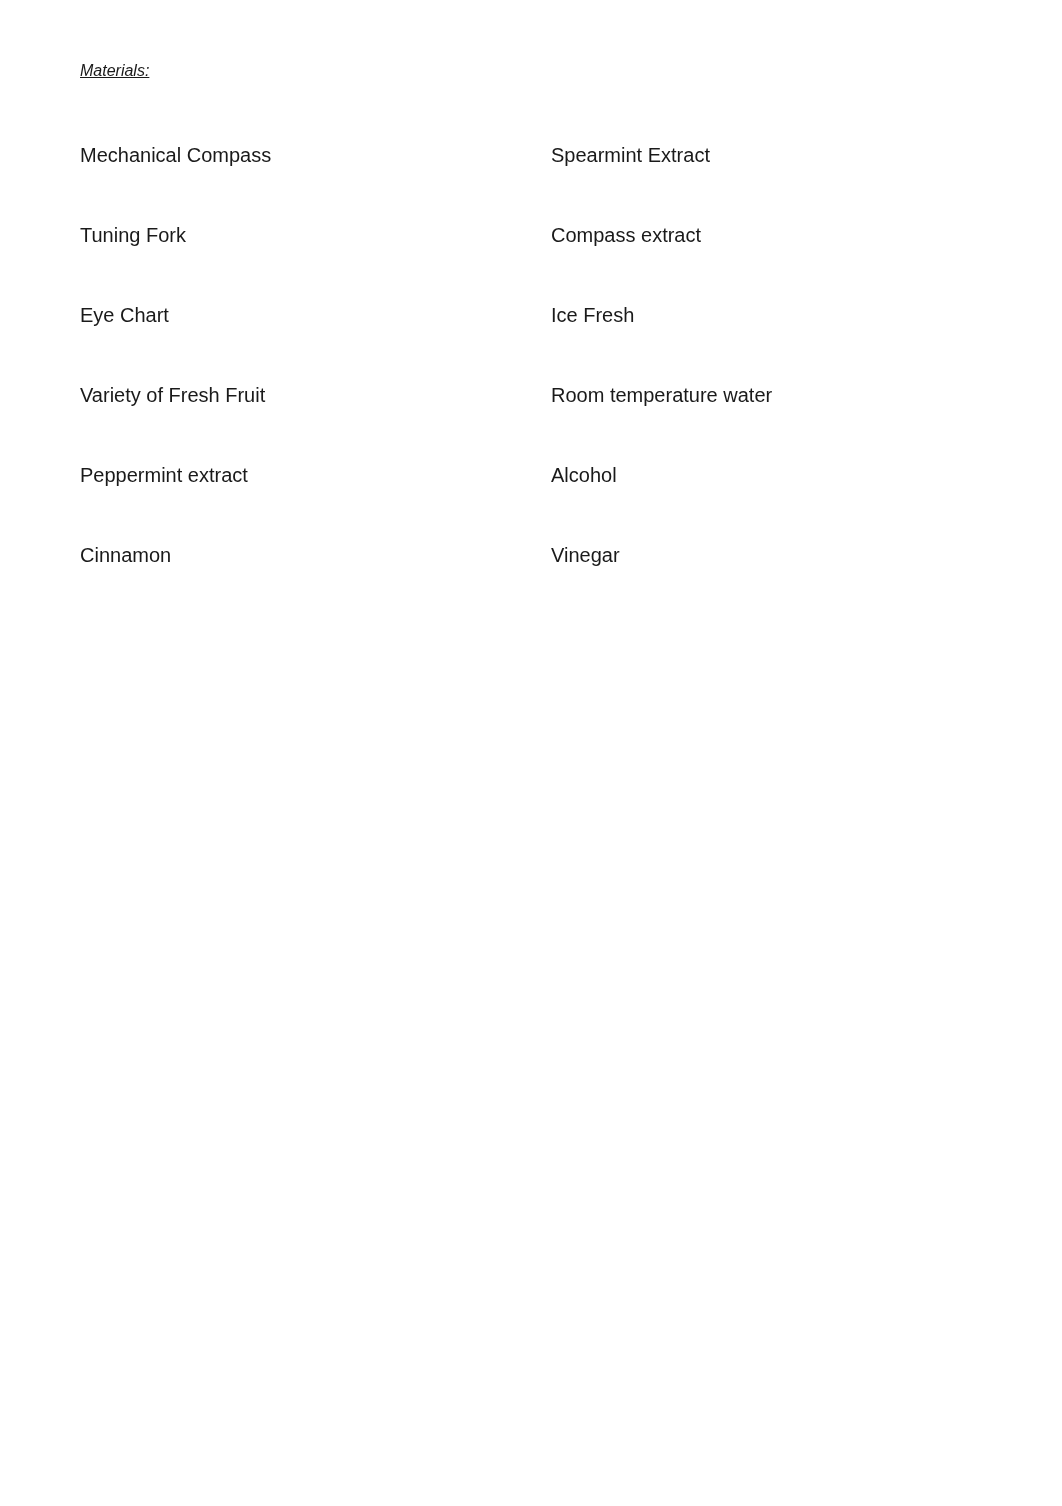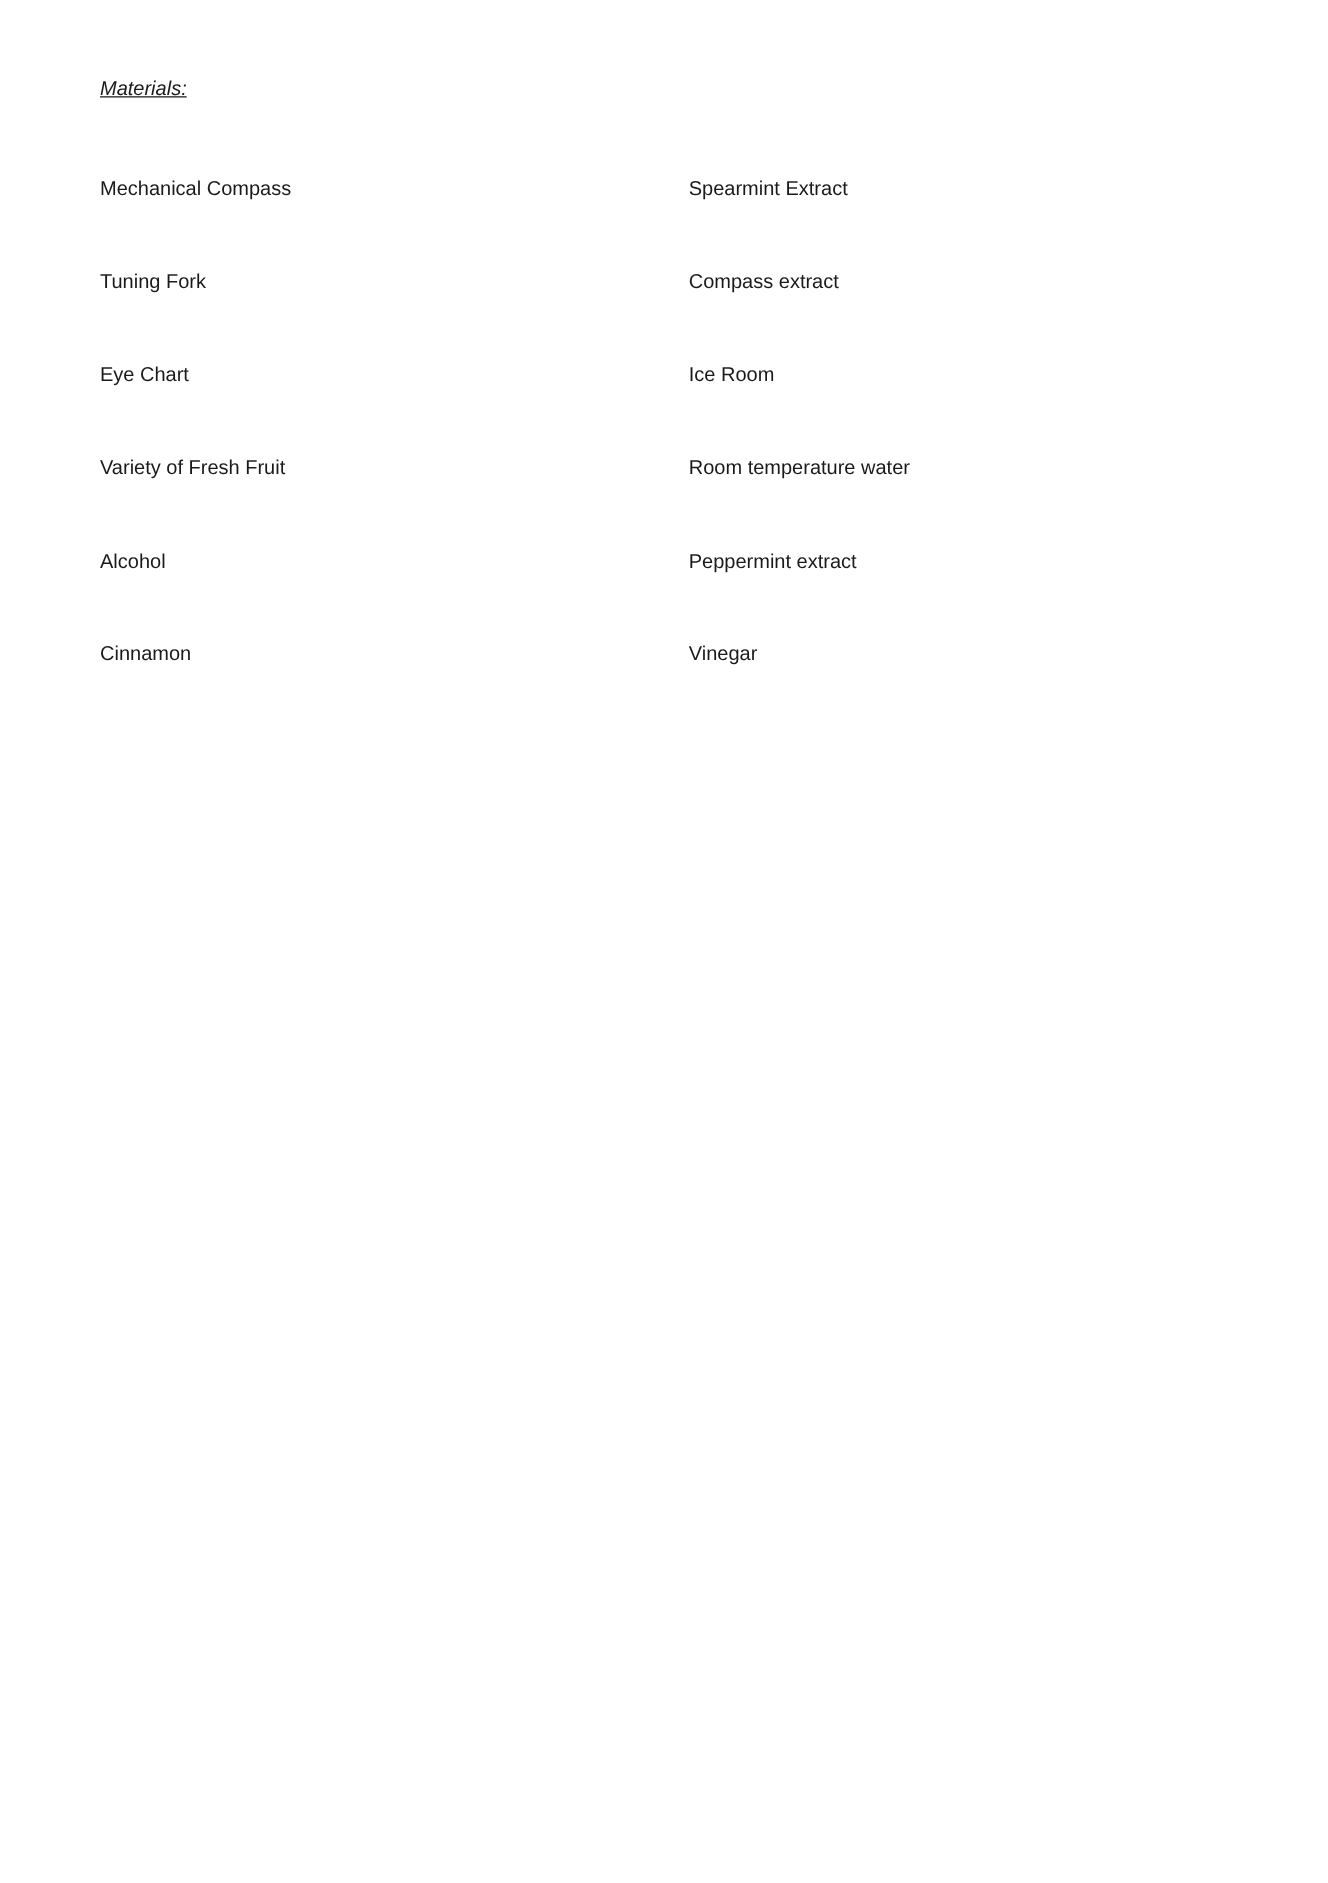--- a/index.html
+++ b/index.html
@@ -32,38 +32,38 @@
 
     .materials-grid {
       display: grid;
       grid-template-columns: 1fr 1fr;
       row-gap: 52px;
       column-gap: 40px;
       margin-top: 20px;
     }
 
     .material-item {
-      font-size: 16px;
+      font-size: 20px;
       color: #1a1a1a;
       line-height: 1.4;
     }
   </style>
 </head>
 <body>
 
 <div class="header">
   <span class="materials-label">Materials:</span>
 </div>
 
 <div class="materials-grid" id="materials-grid">
 <div class="material-item">Mechanical Compass</div>
     <div class="material-item">Spearmint Extract</div>
     <div class="material-item">Tuning Fork</div>
     <div class="material-item">Compass extract</div>
     <div class="material-item">Eye Chart</div>
-    <div class="material-item">Ice Room</div>
+    <div class="material-item">Ice Fresh</div>
     <div class="material-item">Variety of Fresh Fruit</div>
     <div class="material-item">Room temperature water</div>
+    <div class="material-item">Peppermint extract</div>
     <div class="material-item">Alcohol</div>
-    <div class="material-item">Peppermint extract</div>
     <div class="material-item">Cinnamon</div>
     <div class="material-item">Vinegar</div>
   </div>
 
 </body></html>

